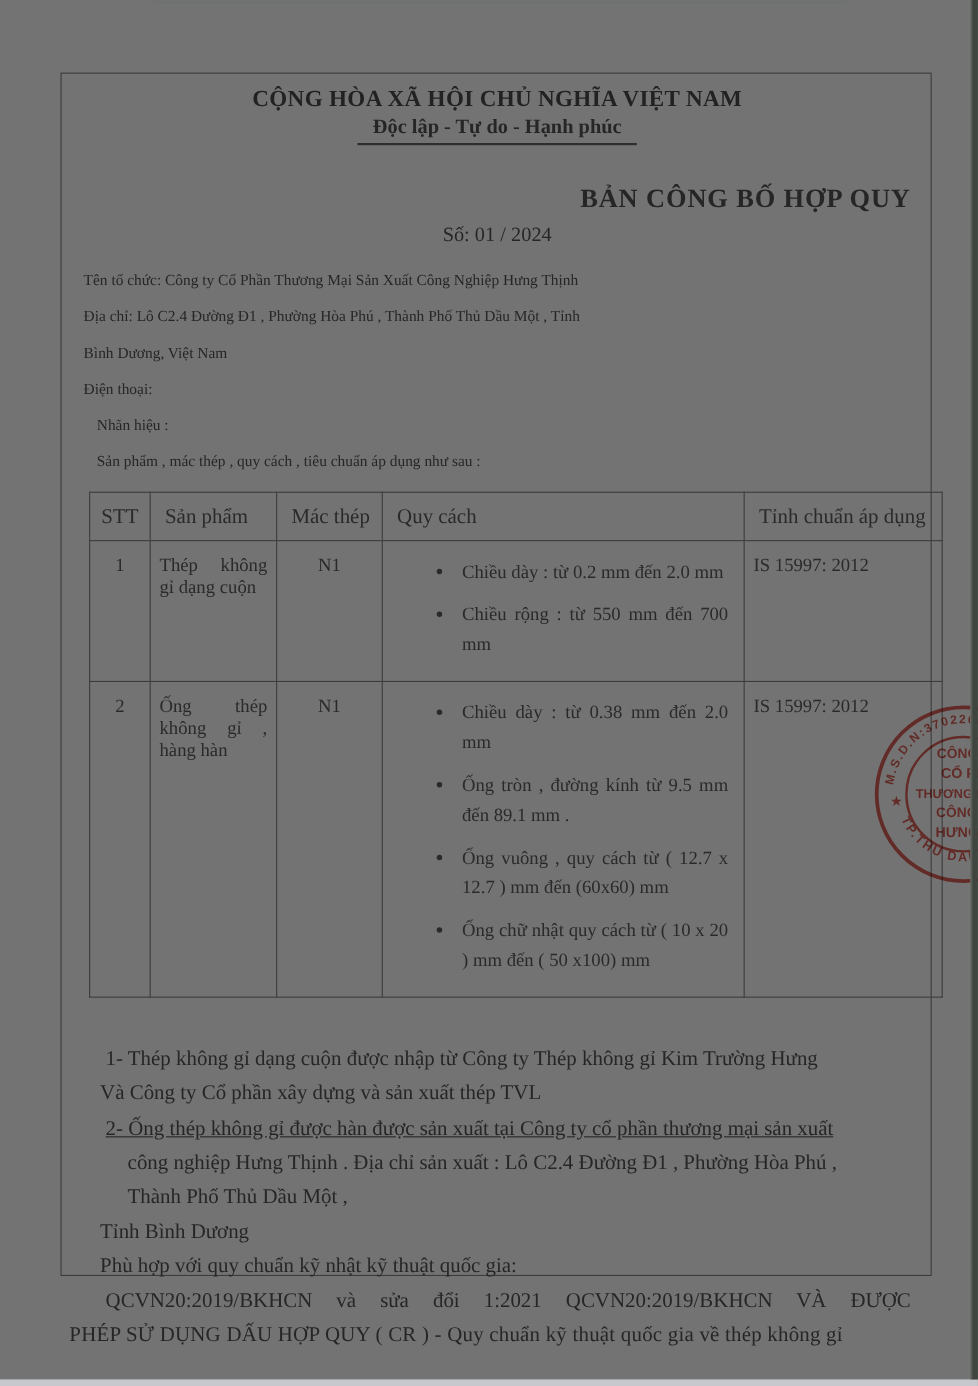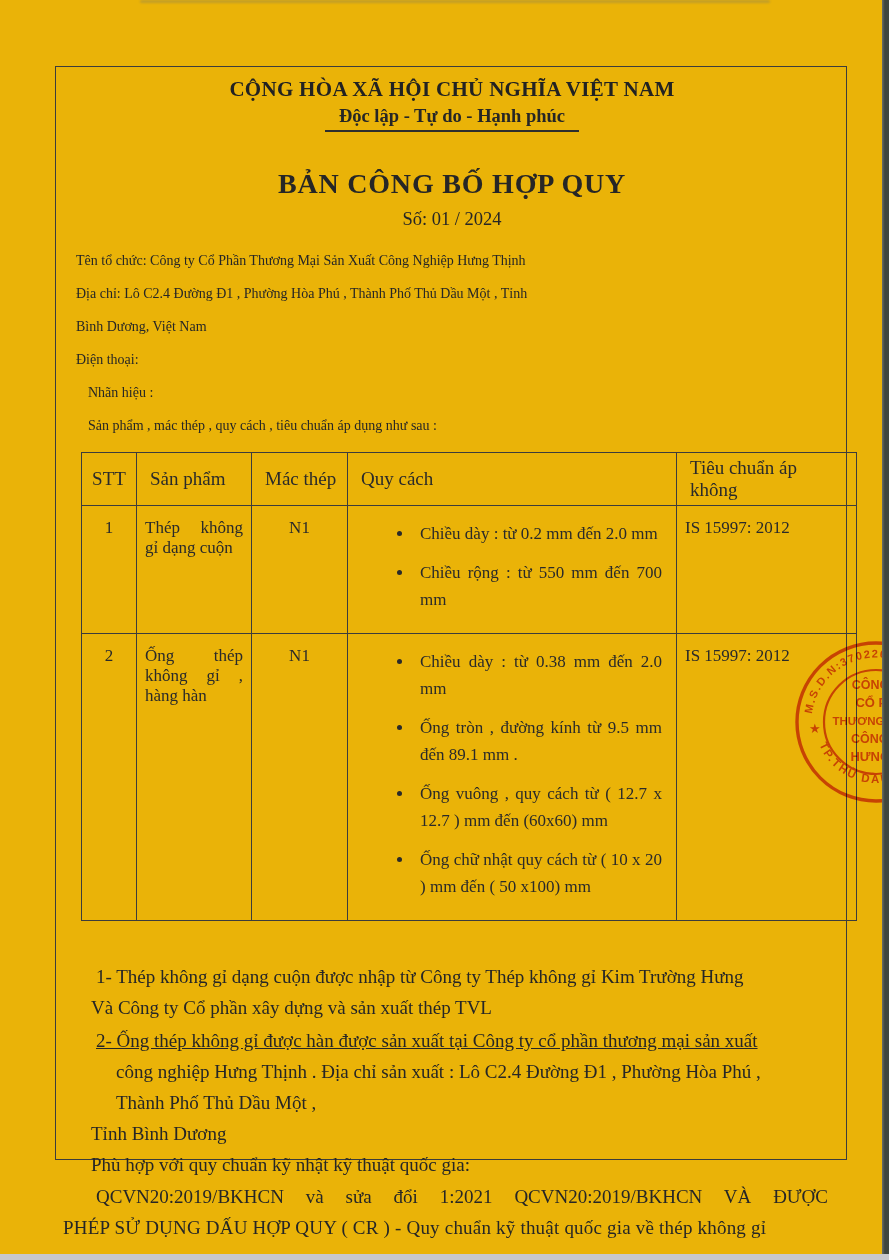--- a/index.html
+++ b/index.html
@@ -6,21 +6,21 @@
   html, body { width: 889px; height: 1260px; }
   body {
     font-family: "Liberation Serif", "DejaVu Serif", serif;
     background: #ffffff;
     color: #262626;
     position: relative;
     overflow: hidden;
   }
   .page {
     position: absolute; inset: 0;
-    background: #eab308;
+    background: #737373;
   }
   
   .top-smudge {
     position: absolute; left: 140px; top: 0; width: 630px; height: 3px;
     background: rgba(100,110,115,0.30);
     border-radius: 2px;
     filter: blur(1px);
   }
   .right-band {
     position: absolute; right: 0; top: 0; width: 7px; height: 1254px;
@@ -47,23 +47,23 @@
   }
   .motto-wrap { text-align: center; margin-top: 4px; }
   .motto {
     display: inline-block;
     font-weight: bold;
     font-size: 18.5px;
     padding: 0 14px 3px 14px;
     border-bottom: 2px solid #2e2e2e;
   }
   .doc-title {
-    text-align: center;
-    font-weight: bold;
-    font-size: 28px;
+    text-align: right;
+    font-weight: bold;
+    font-size: 24px;
     letter-spacing: 0.8px;
     margin-top: 36px;
   }
   .doc-number {
     text-align: center;
     font-size: 18.5px;
     margin-top: 9px;
   }
   .info { margin-top: 14px; font-size: 14px; line-height: 33px; }
   .info-line { white-space: nowrap; }
@@ -185,21 +185,21 @@
           <col class="c-grade">
           <col class="c-spec">
           <col class="c-std">
       </colgroup>
       <thead>
         <tr>
           <th class="center">STT</th>
           <th>Sản phẩm</th>
           <th>Mác thép</th>
           <th>Quy cách</th>
-          <th>Tiêu chuẩn áp không</th>
+          <th>Tỉnh chuẩn áp dụng</th>
         </tr>
       </thead>
       <tbody>
         <tr class="row-1">
           <td class="cell-stt">1</td>
           <td class="cell-prod">Thép không gỉ dạng cuộn</td>
           <td class="cell-grade">N1</td>
           <td class="cell-spec">
             <ul>
               <li>Chiều dày : từ 0.2 mm đến 2.0 mm</li>

